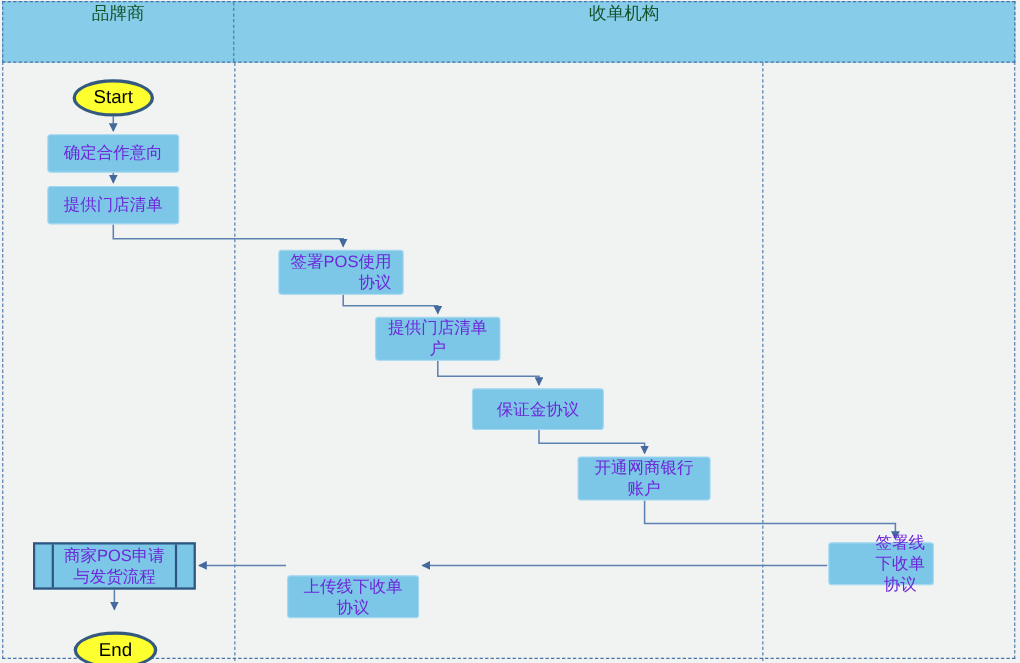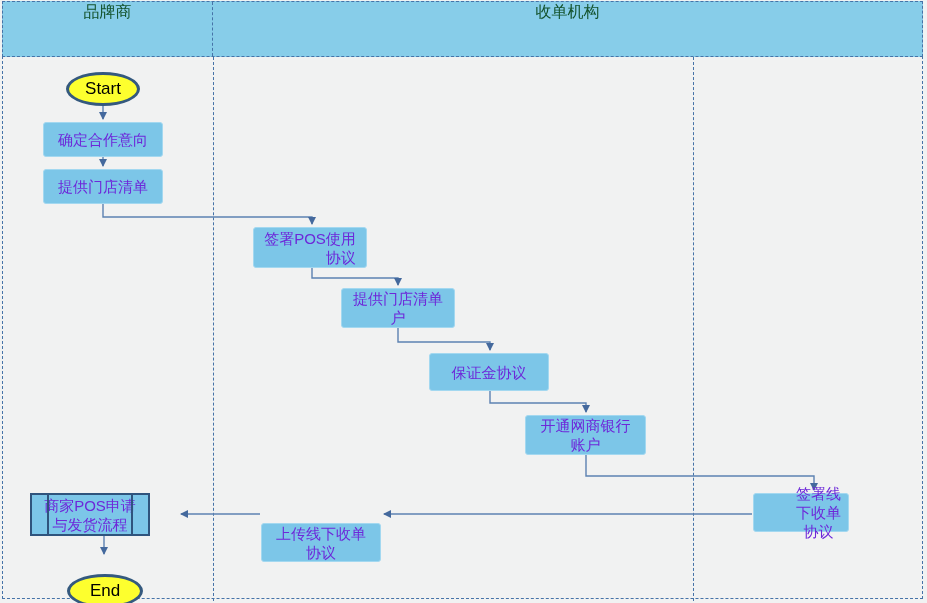--- a/index.html
+++ b/index.html
@@ -141,21 +141,21 @@
   <div class="node" style="left:753px;top:493px;width:96px;height:39px;padding-left:35px;">
     <span>签署线下收单
 协议</span>
   </div>
 
   <div class="node" style="left:261px;top:523px;width:120px;height:39px;">
     <span>上传线下收单
 协议</span>
   </div>
 
-  <div class="node subprocess" style="left:30px;top:493px;width:120px;height:43px;align-items:center;">
+  <div class="node subprocess" style="left:30px;top:493px;width:148px;height:43px;align-items:center;">
     <div class="bar left"></div>
     <div class="bar right"></div>
     <span>商家POS申请
 与发货流程</span>
   </div>
 
   <div class="terminator" style="left:67px;top:574px;width:76px;height:34px;">
     <span>End</span>
   </div>
 

